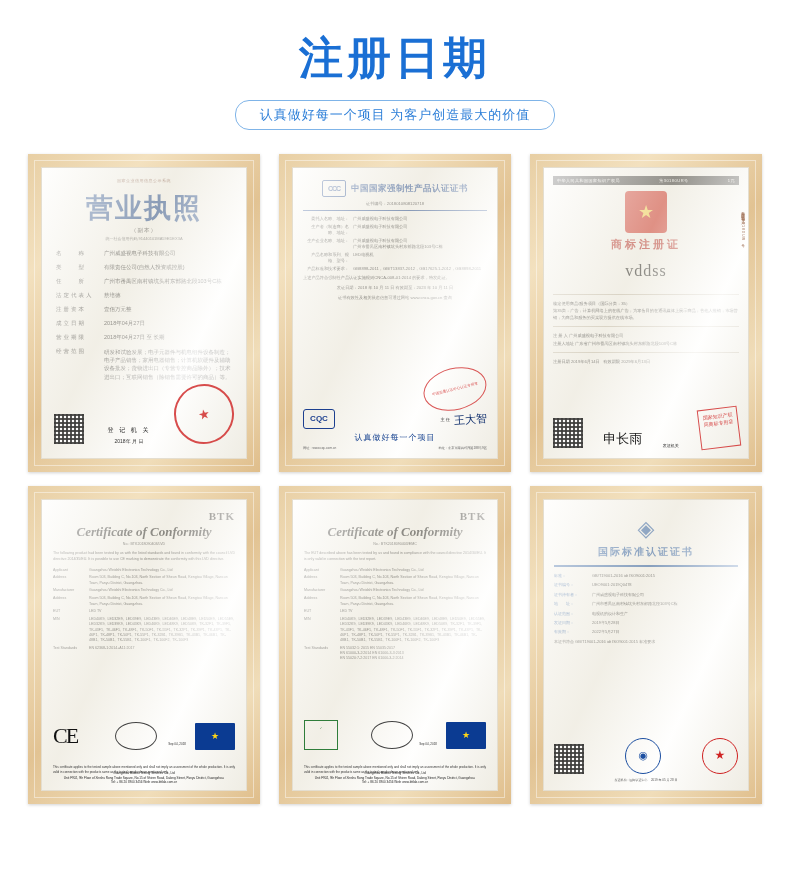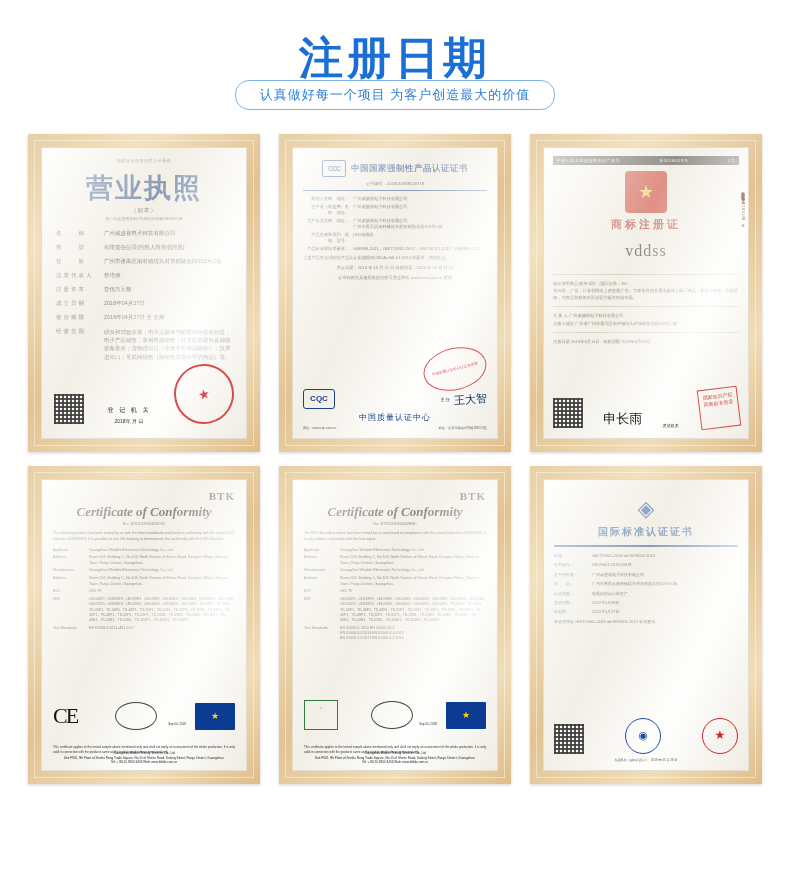--- a/index.html
+++ b/index.html
@@ -19,20 +19,21 @@
     color: #1a6fd4;
     font-size: 44px;
     font-weight: bold;
     letter-spacing: 4px;
     padding-top: 36px;
     line-height: 1;
   }
   .subtitle-wrap {
     display: flex;
     justify-content: center;
+    margin-top: 20px;
   }
   .subtitle {
     border: 1px solid #7fb4e8;
     border-radius: 14px;
     color: #2d7fd8;
     font-size: 13px;
     padding: 5px 24px;
     letter-spacing: 1px;
   }
   .grid {
@@ -359,21 +360,21 @@
       <div class="centerline">证书有效性及相关状态信息可通过网站 www.cnca.gov.cn 查询</div>
       <div class="oval-stamp">中国质量认证中心认证专用章</div>
       <div class="foot">
         <div class="signrow">
           <div class="cqc-logo">CQC</div>
           <div style="display:flex;align-items:center;gap:4px">
             <span>主 任</span>
             <span class="sig">王大智</span>
           </div>
         </div>
-        <div class="org">中国质量认证中心</div>
+        <div class="org">认真做好每一个项目</div>
         <div class="microtext">
           <span>网址：www.cqc.com.cn</span>
           <span>地址：北京市南四环西路188号9区</span>
         </div>
       </div>
     </div>
   </div>
 
   <div class="frame">
     <div class="cert c3">

